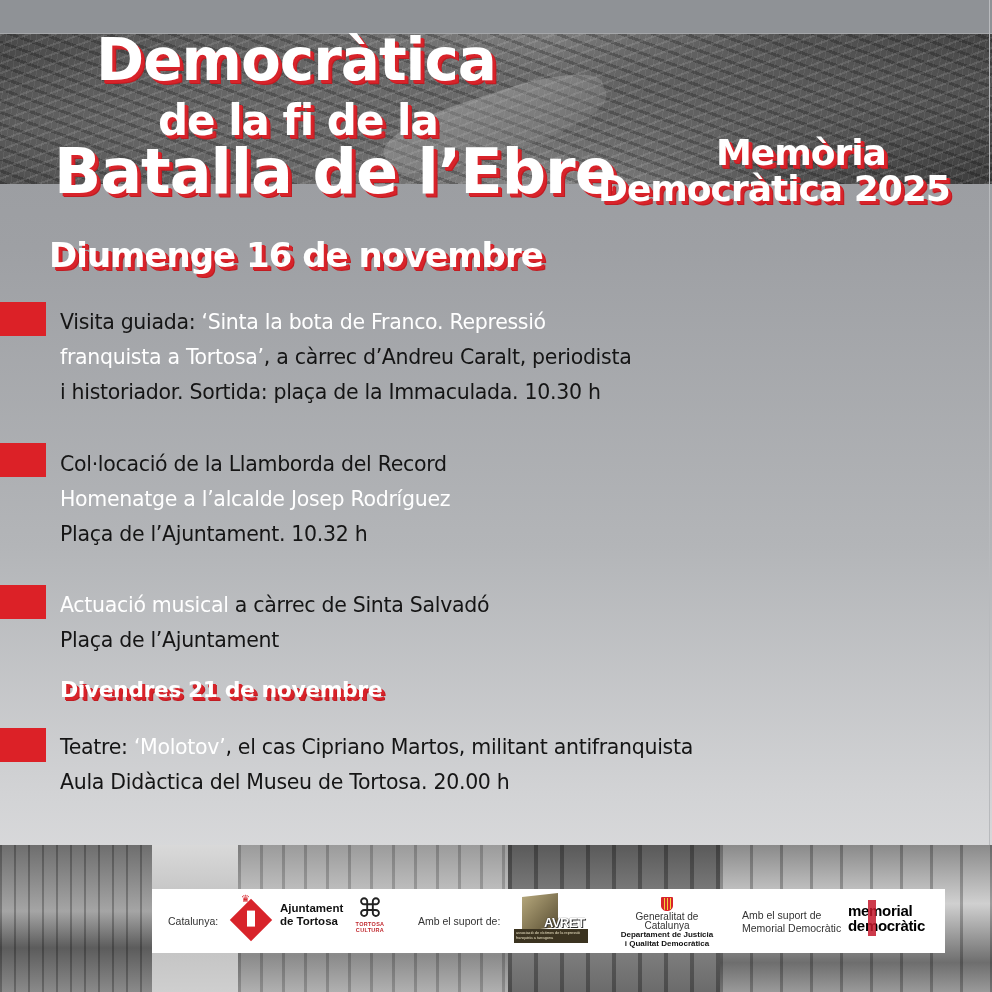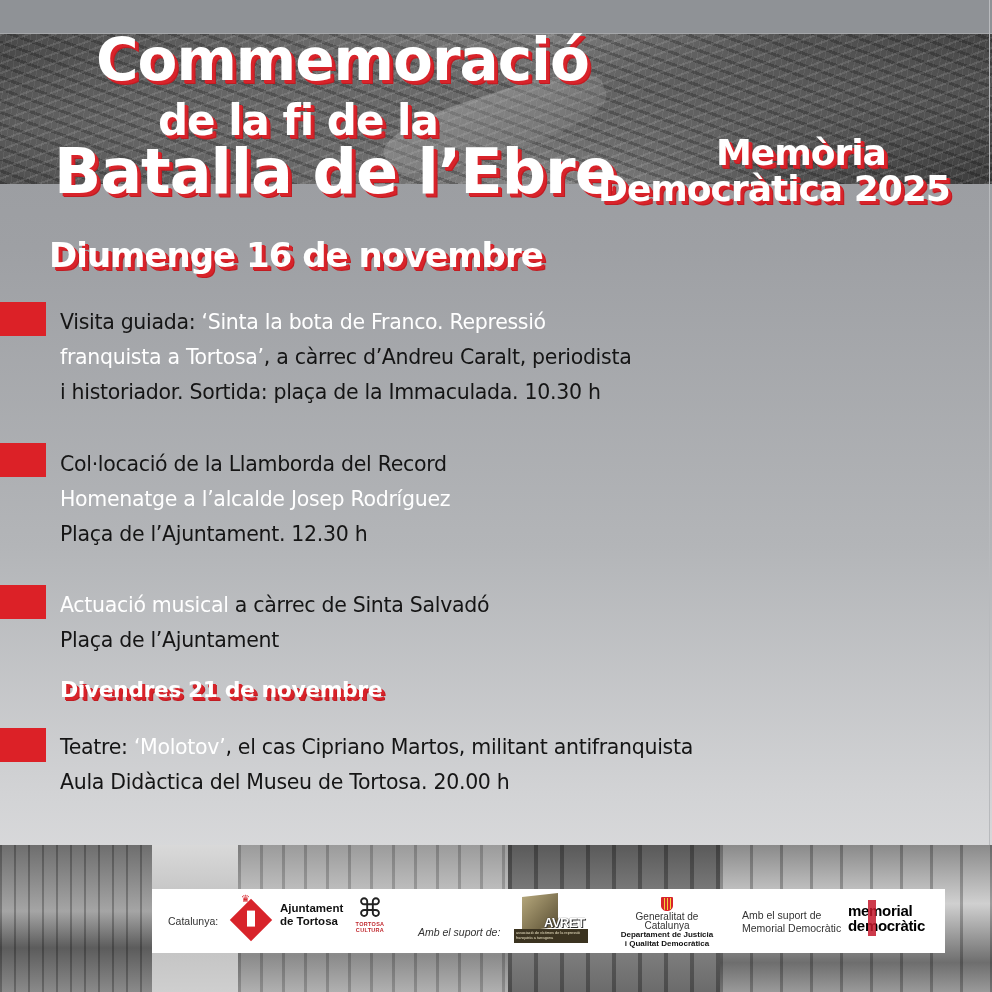--- a/index.html
+++ b/index.html
@@ -75,21 +75,21 @@
   .lbl { font-size:10.5px; color:#333; white-space:nowrap; }
   .org-label { position:absolute; left:16px; top:26px; }
   .ajt { position:absolute; left:80px; top:6px; display:flex; align-items:center; gap:8px; }
   .ajt-text { font-size:11.5px; font-weight:bold; color:#111; line-height:13px; }
   .diamond { width:30px; height:30px; background:#d8232a; transform:rotate(45deg); position:relative; margin:10px 6px 0 4px; }
   .tower { position:absolute; left:10px; top:6px; width:8px; height:16px; background:#fff; transform:rotate(-45deg); }
   .crown { position:absolute; left:89px; top:4px; color:#d8232a; font-size:10px; }
   .tc { position:absolute; left:200px; top:6px; text-align:center; width:36px; }
   .tc-glyph { font-size:26px; line-height:26px; color:#222; }
   .tc-text { font-size:5.5px; color:#c0272d; font-weight:bold; line-height:6px; letter-spacing:0.3px; }
-  .sup1 { position:absolute; left:266px; top:37px;font-style:italic; }
+  .sup1 { position:absolute; left:266px; top:26px; }
   .avret { position:absolute; left:362px; top:6px; width:74px; height:50px; }
   .avret-block { position:absolute; left:8px; top:0; width:36px; height:34px; background:linear-gradient(135deg,#b3a57a,#5d5236); transform:skewY(-6deg); }
   .avret-name { position:absolute; left:30px; top:20px; font-size:13px; font-weight:bold; color:#fff; text-shadow:0 0 1px #000,1px 1px 0 #333; letter-spacing:-0.5px; }
   .avret-sub { position:absolute; left:0; top:34px; width:74px; height:14px; background:#3b3320; color:#e8dfc0; font-size:3.8px; line-height:5px; padding:2px 2px; }
   .gen { position:absolute; left:465px; top:8px; text-align:center; width:100px; }
   .gen-flag { width:12px; height:14px; margin:0 auto 1px; background:repeating-linear-gradient(90deg,#d8232a 0 2px,#f4d23c 2px 3px); border:1px solid #d8232a; border-radius:0 0 5px 5px; }
   .gen-l1 { font-size:10px; color:#333; line-height:9px; }
   .gen-l2 { font-size:8px; color:#111; font-weight:bold; line-height:9px; }
   .sup2 { position:absolute; left:590px; top:20px; line-height:13px; }
   .md { position:absolute; left:696px; top:14px; color:#000000; font-size:15px; font-weight:bold; line-height:15px; letter-spacing:-0.3px; }
@@ -97,40 +97,40 @@
 </style>
 </head>
 <body>
 
 <div class="top-strip"></div>
 <div class="photo-band">
   <div class="river"></div>
 </div>
 <div class="right-edge"></div>
 
-<div class="title t1">Commemoració</div>
+<div class="title t1">Democràtica</div>
 <div class="title t2">de la fi de la</div>
 <div class="title t3">Batalla de l’Ebre</div>
 <div class="title m1">Memòria</div>
 <div class="title m2">Democràtica 2025</div>
 
 <div class="title date1">Diumenge 16 de novembre</div>
 
 <div class="bar" style="top:302px"></div>
 <div class="event" style="top:305px">
   <div><span>Visita guiada: </span><span class="w">‘Sinta la bota de Franco. Repressió</span></div>
   <div><span class="w">franquista a Tortosa’</span><span>, a càrrec d’Andreu Caralt, periodista</span></div>
   <div><span>i historiador. Sortida: plaça de la  Immaculada. 10.30 h</span></div>
 </div>
 
 <div class="bar" style="top:443px"></div>
 <div class="event" style="top:447px">
   <div><span>Col·locació de la Llamborda del Record</span></div>
   <div><span class="w">Homenatge a l’alcalde Josep Rodríguez</span></div>
-  <div><span>Plaça de l’Ajuntament. 12.30 h</span></div>
+  <div><span>Plaça de l’Ajuntament. 10.32 h</span></div>
 </div>
 
 <div class="bar" style="top:585px"></div>
 <div class="event" style="top:588px">
   <div><span class="w">Actuació musical</span><span> a càrrec de Sinta Salvadó</span></div>
   <div><span>Plaça de l’Ajuntament</span></div>
 </div>
 
 <div class="title date2">Divendres 21 de novembre</div>
 

